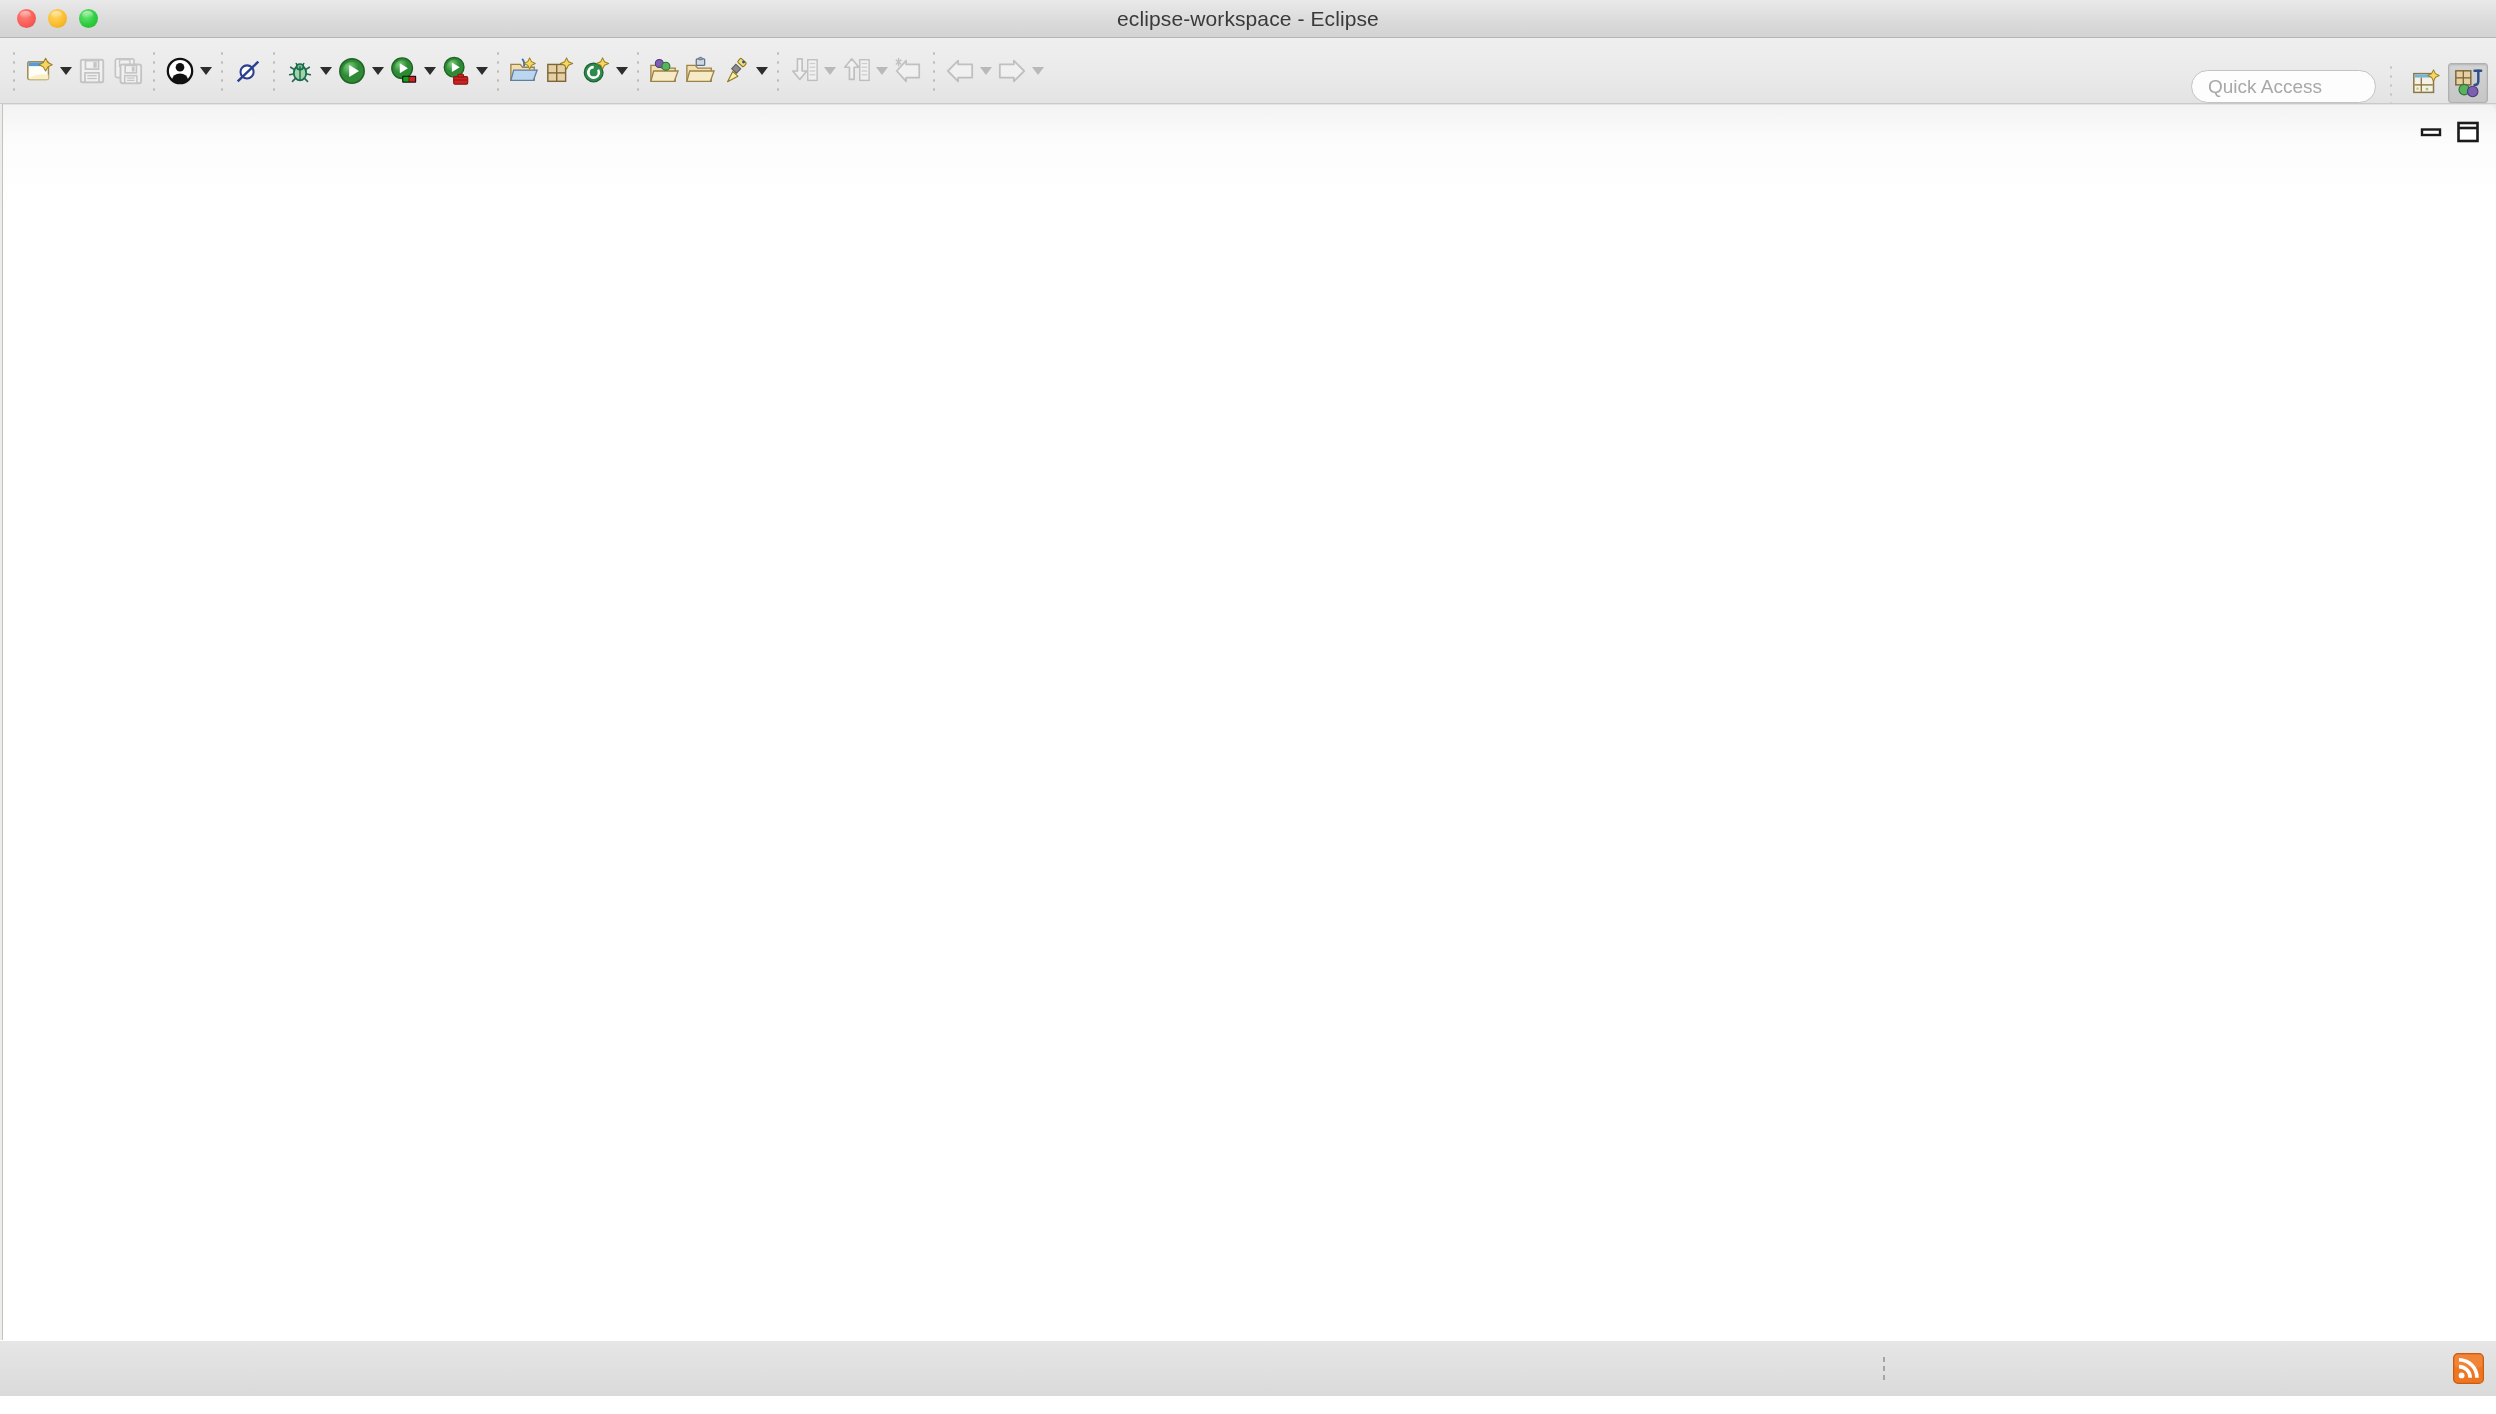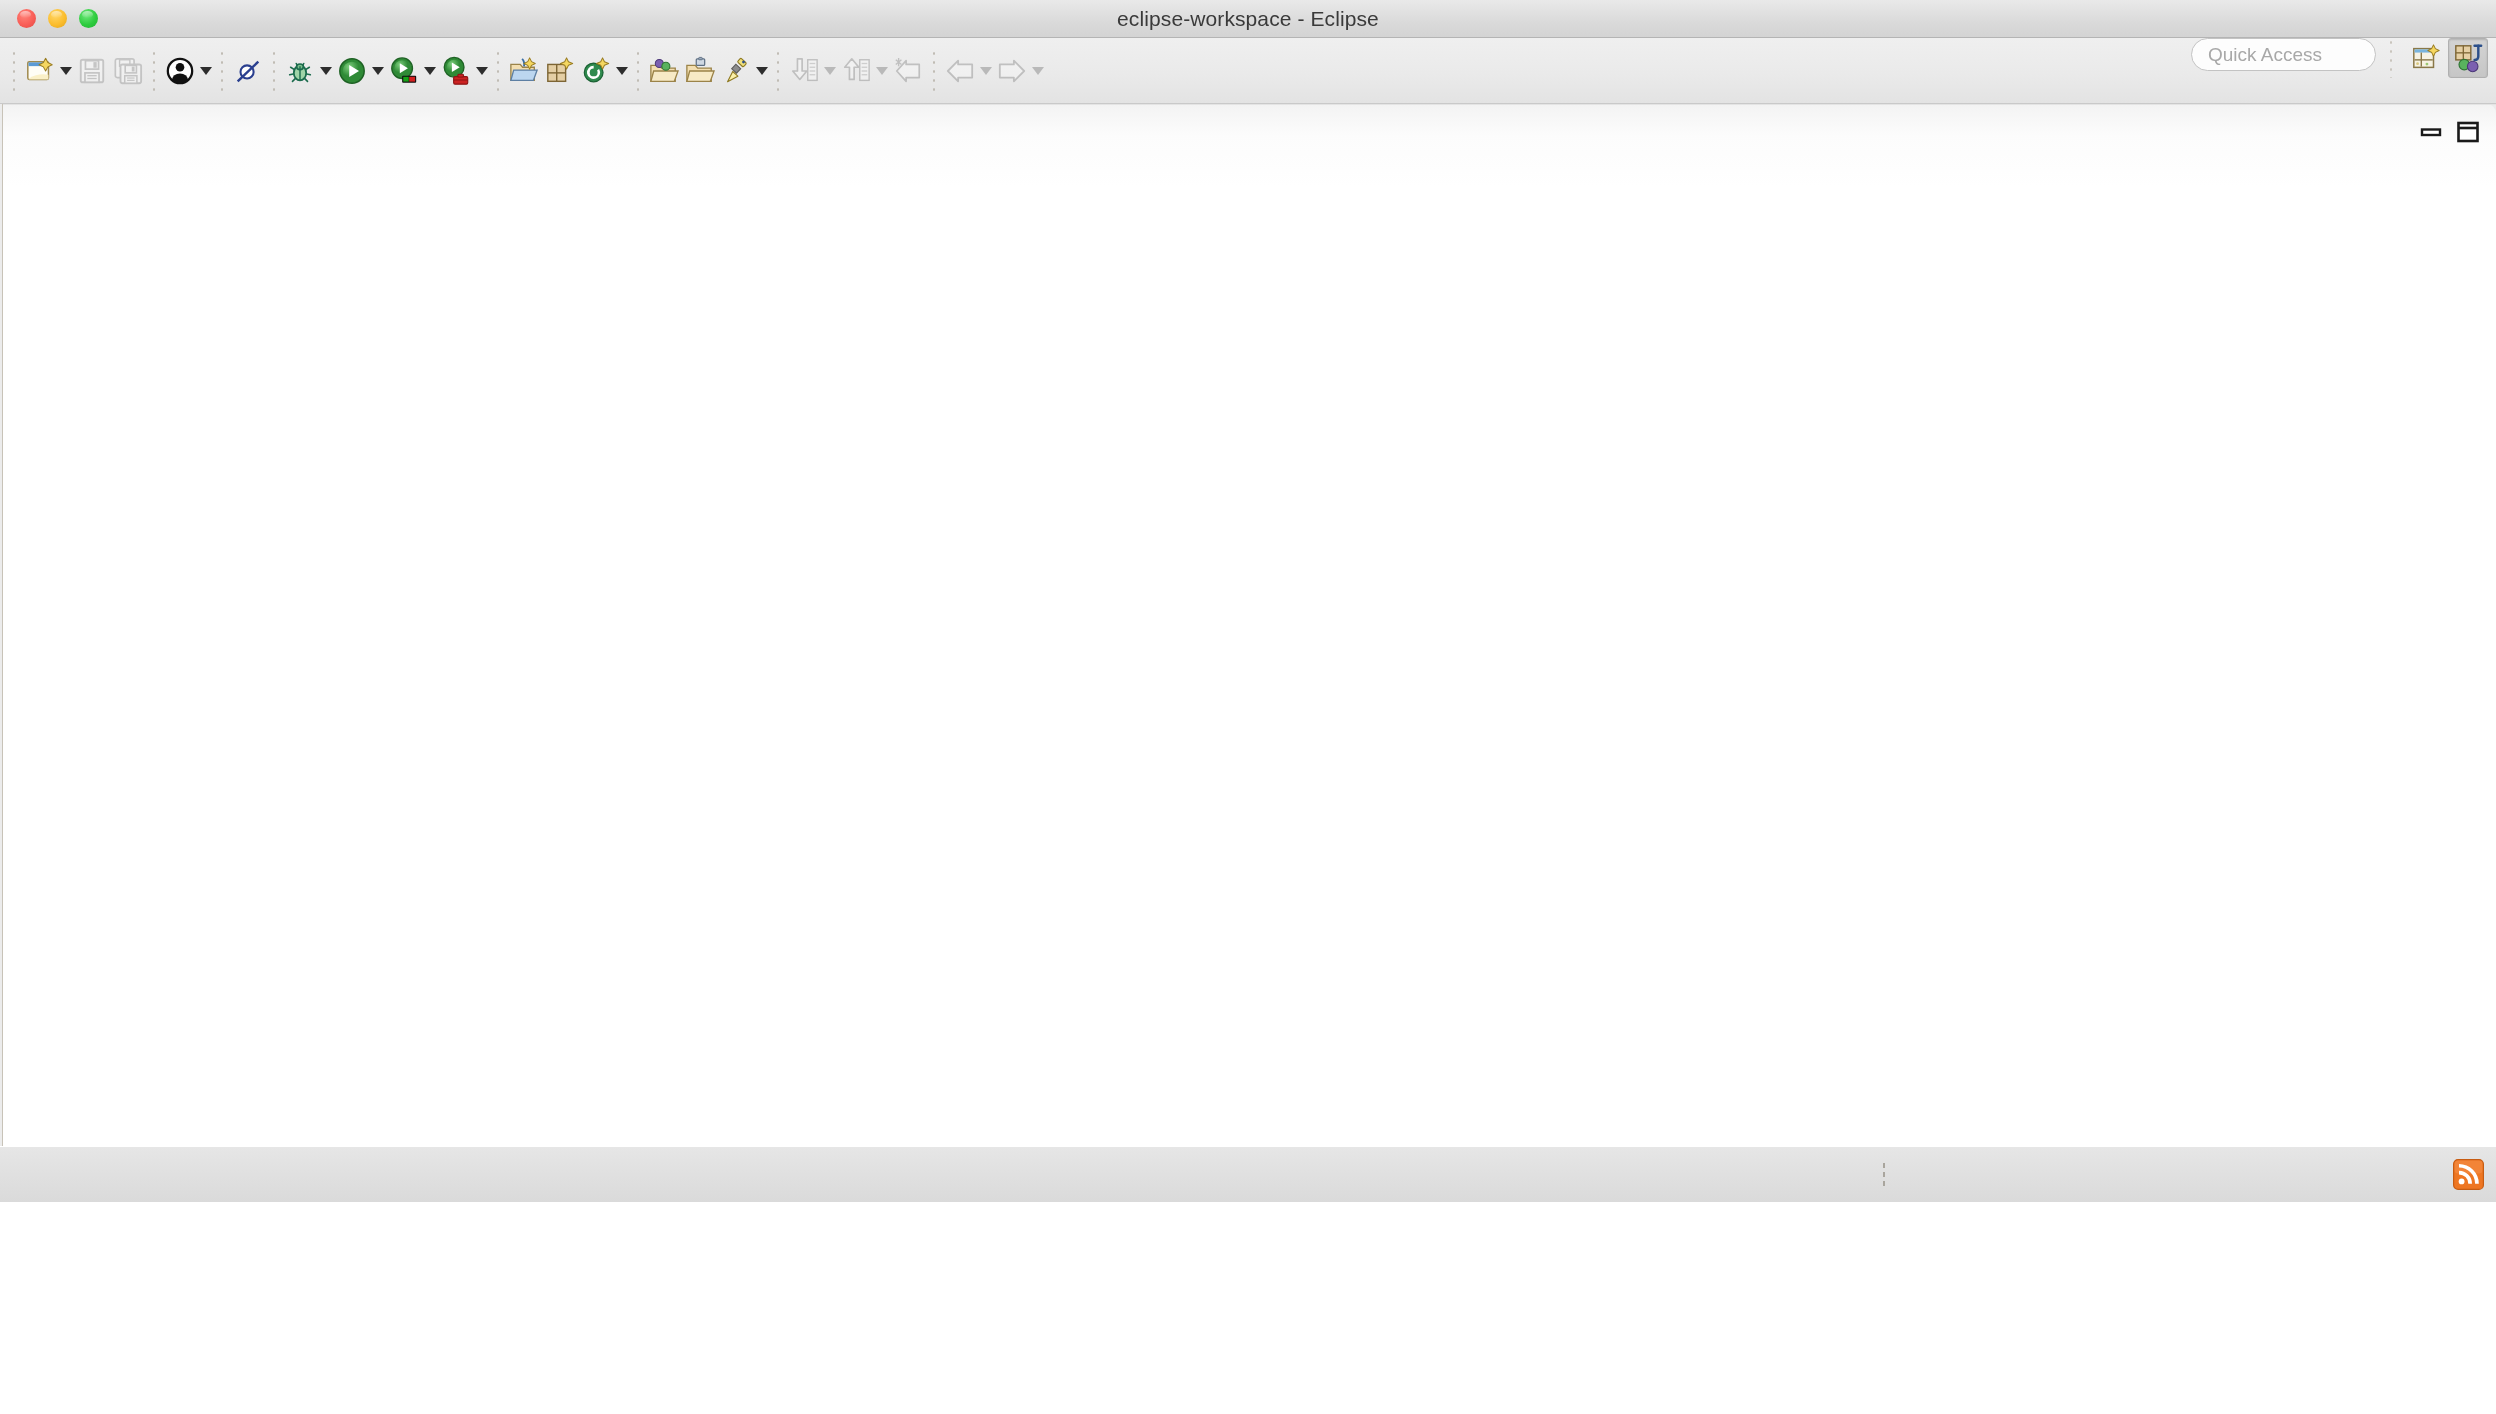--- a/index.html
+++ b/index.html
@@ -5,21 +5,21 @@
 <style>
   * { box-sizing: border-box; margin: 0; padding: 0; }
   html, body {
     width: 2496px; height: 1414px;
     font-family: "Liberation Sans", sans-serif;
     overflow: hidden;
     background: #ffffff;
   }
   #app {
     position: relative;
-    width: 2496px; height: 1202px;
+    width: 2496px; height: 1396px;
     display: flex; flex-direction: column;
     background: #ececec;
   }
 
   
   .titlebar {
     position: relative;
     height: 38px; min-height: 38px;
     background: linear-gradient(to bottom, #e9e9e9 0%, #dadada 60%, #d3d3d3 100%);
     border-bottom: 1px solid #b4b4b4;
@@ -79,21 +79,21 @@
     border-right: 6px solid transparent;
     border-top: 8px solid #2d2d2d;
   }
   .caret.dim i { border-top-color: #b9b9b9; }
   .icon { width: 30px; height: 30px; display: block; }
   .icon.dim { opacity: .30; }
 
   
   .tb-right {
     position: absolute; right: 8px; top: 0; bottom: 0;
-    display: flex; align-items: flex-start; gap: 0;
+    display: flex; align-items: flex-end; gap: 0;
   }
   .quick-access {
     width: 185px; height: 33px;
     border: 1px solid #c3c3c3; border-radius: 17px;
     background: #fdfdfd;
     font-size: 19px; color: #a8a8a8;
     padding: 0 16px;
     outline: none;
     font-family: "Liberation Sans", sans-serif;
   }

